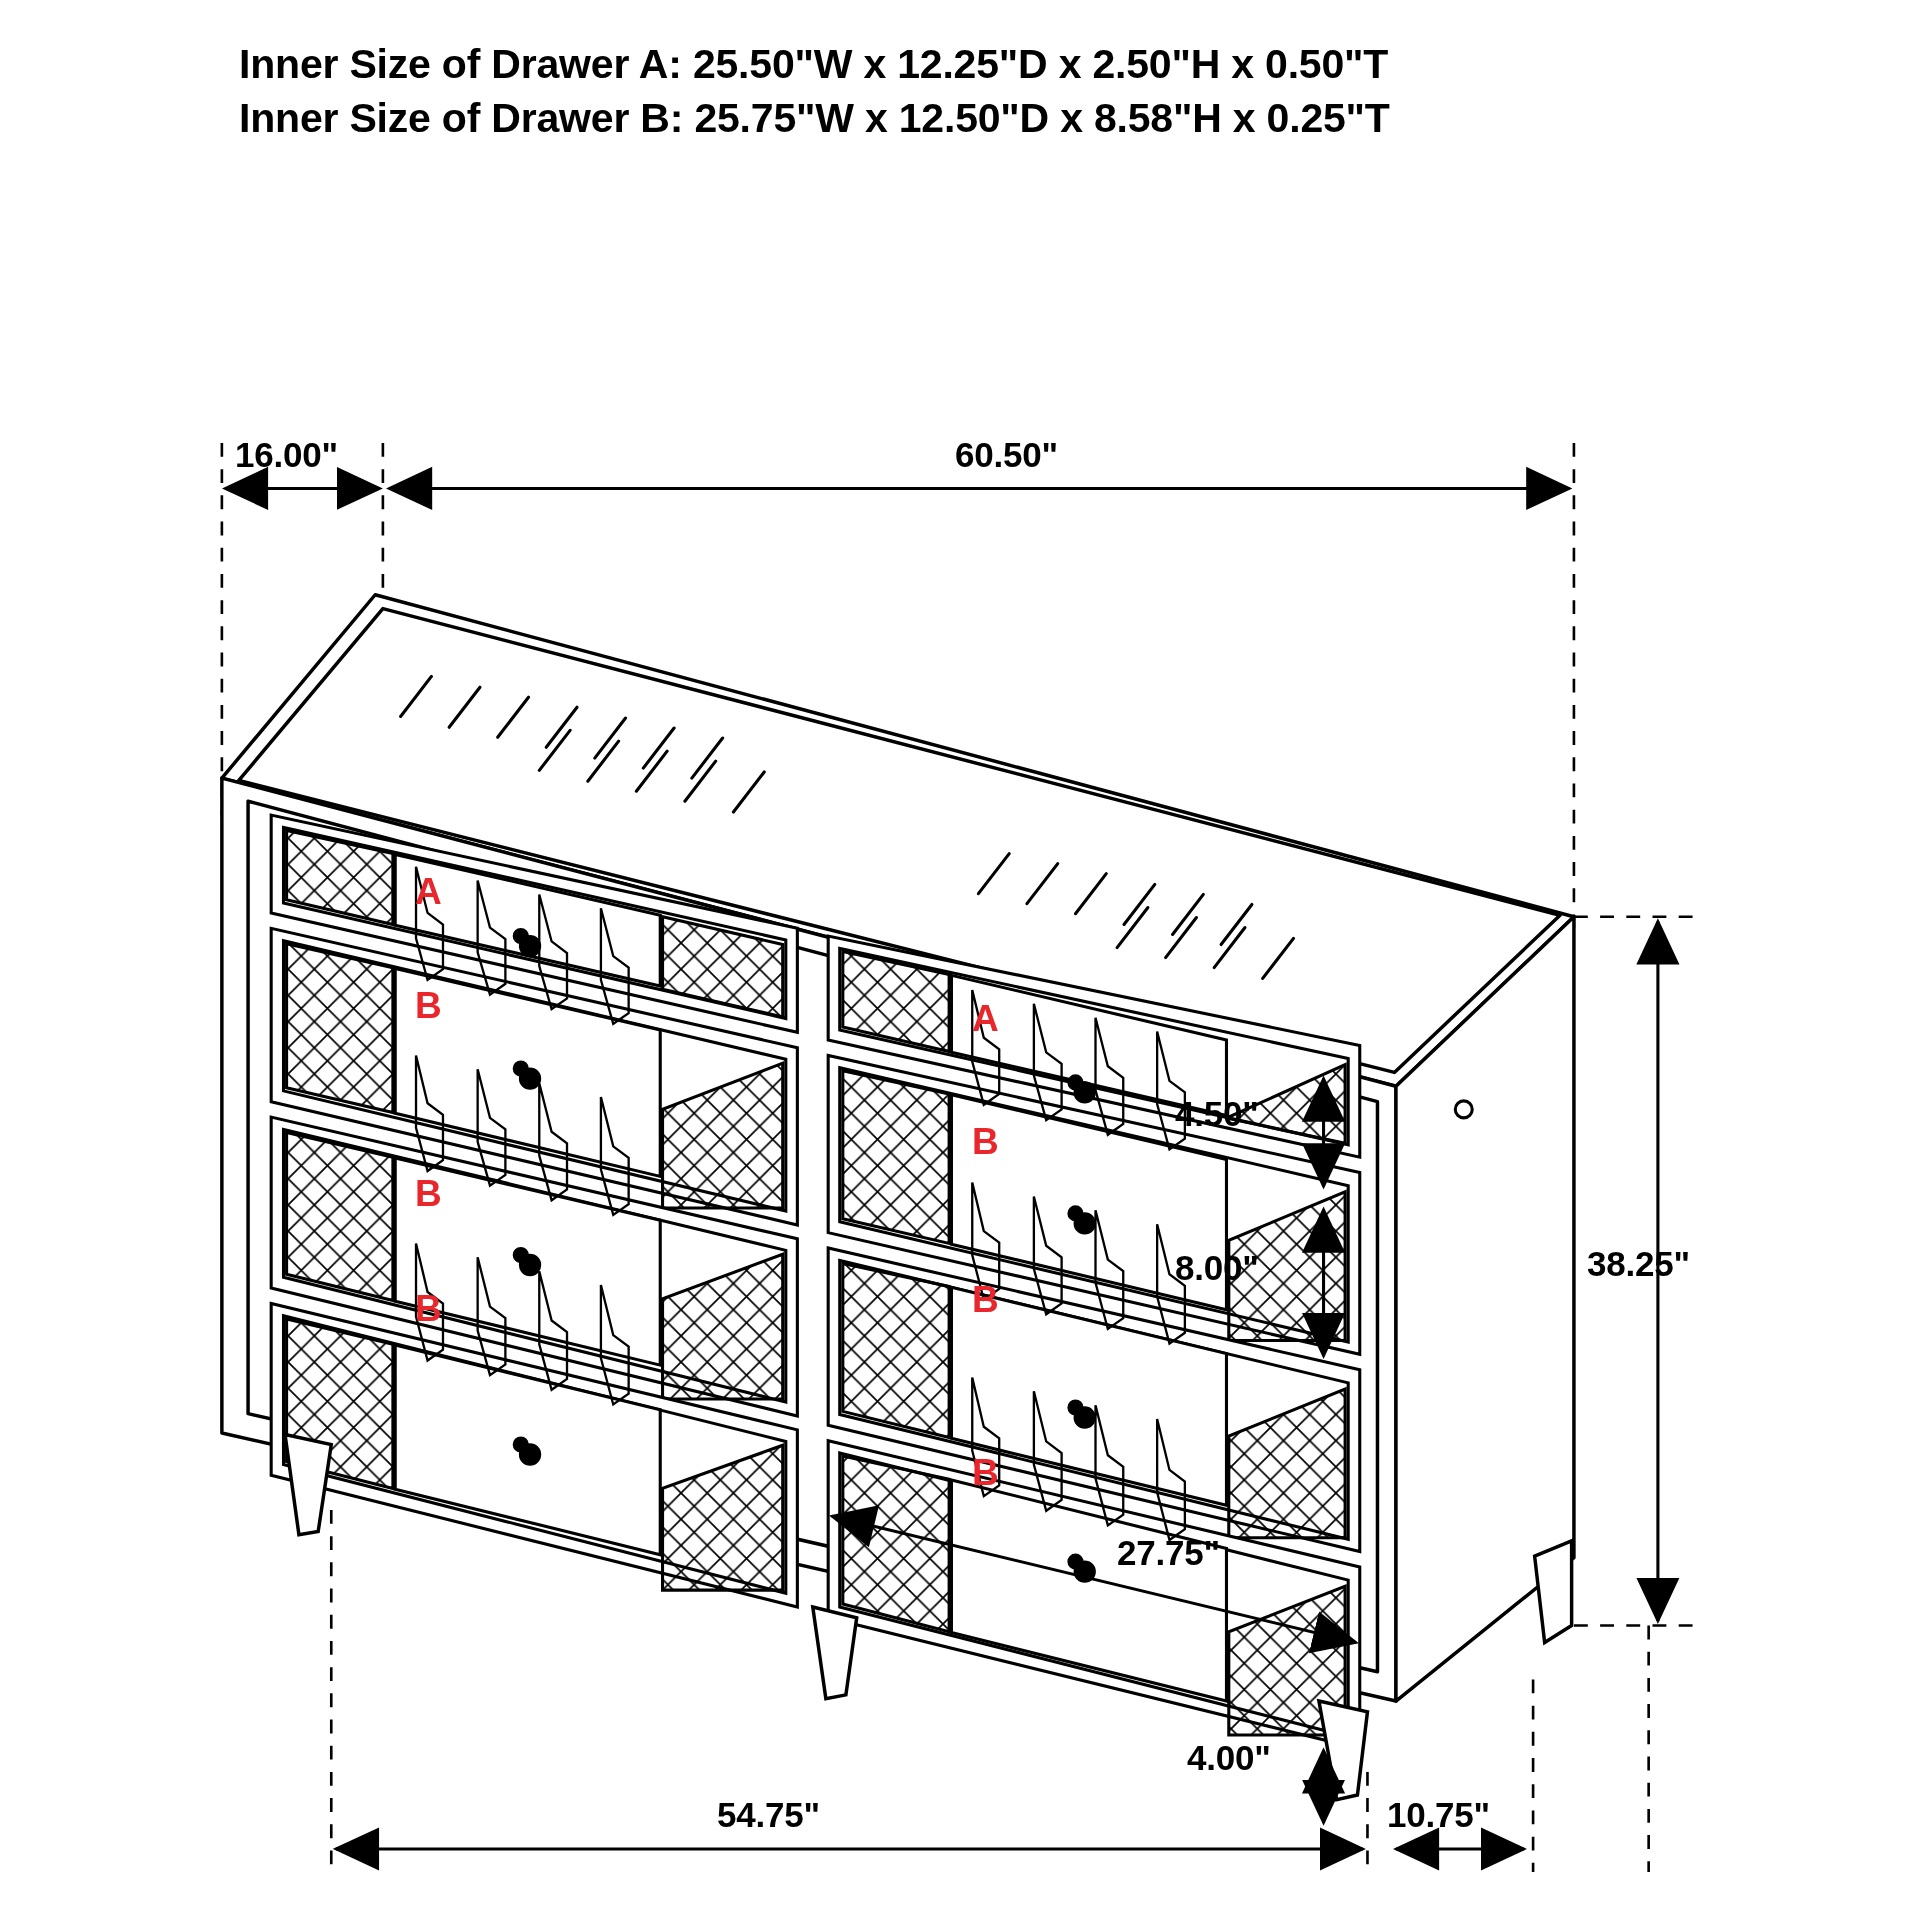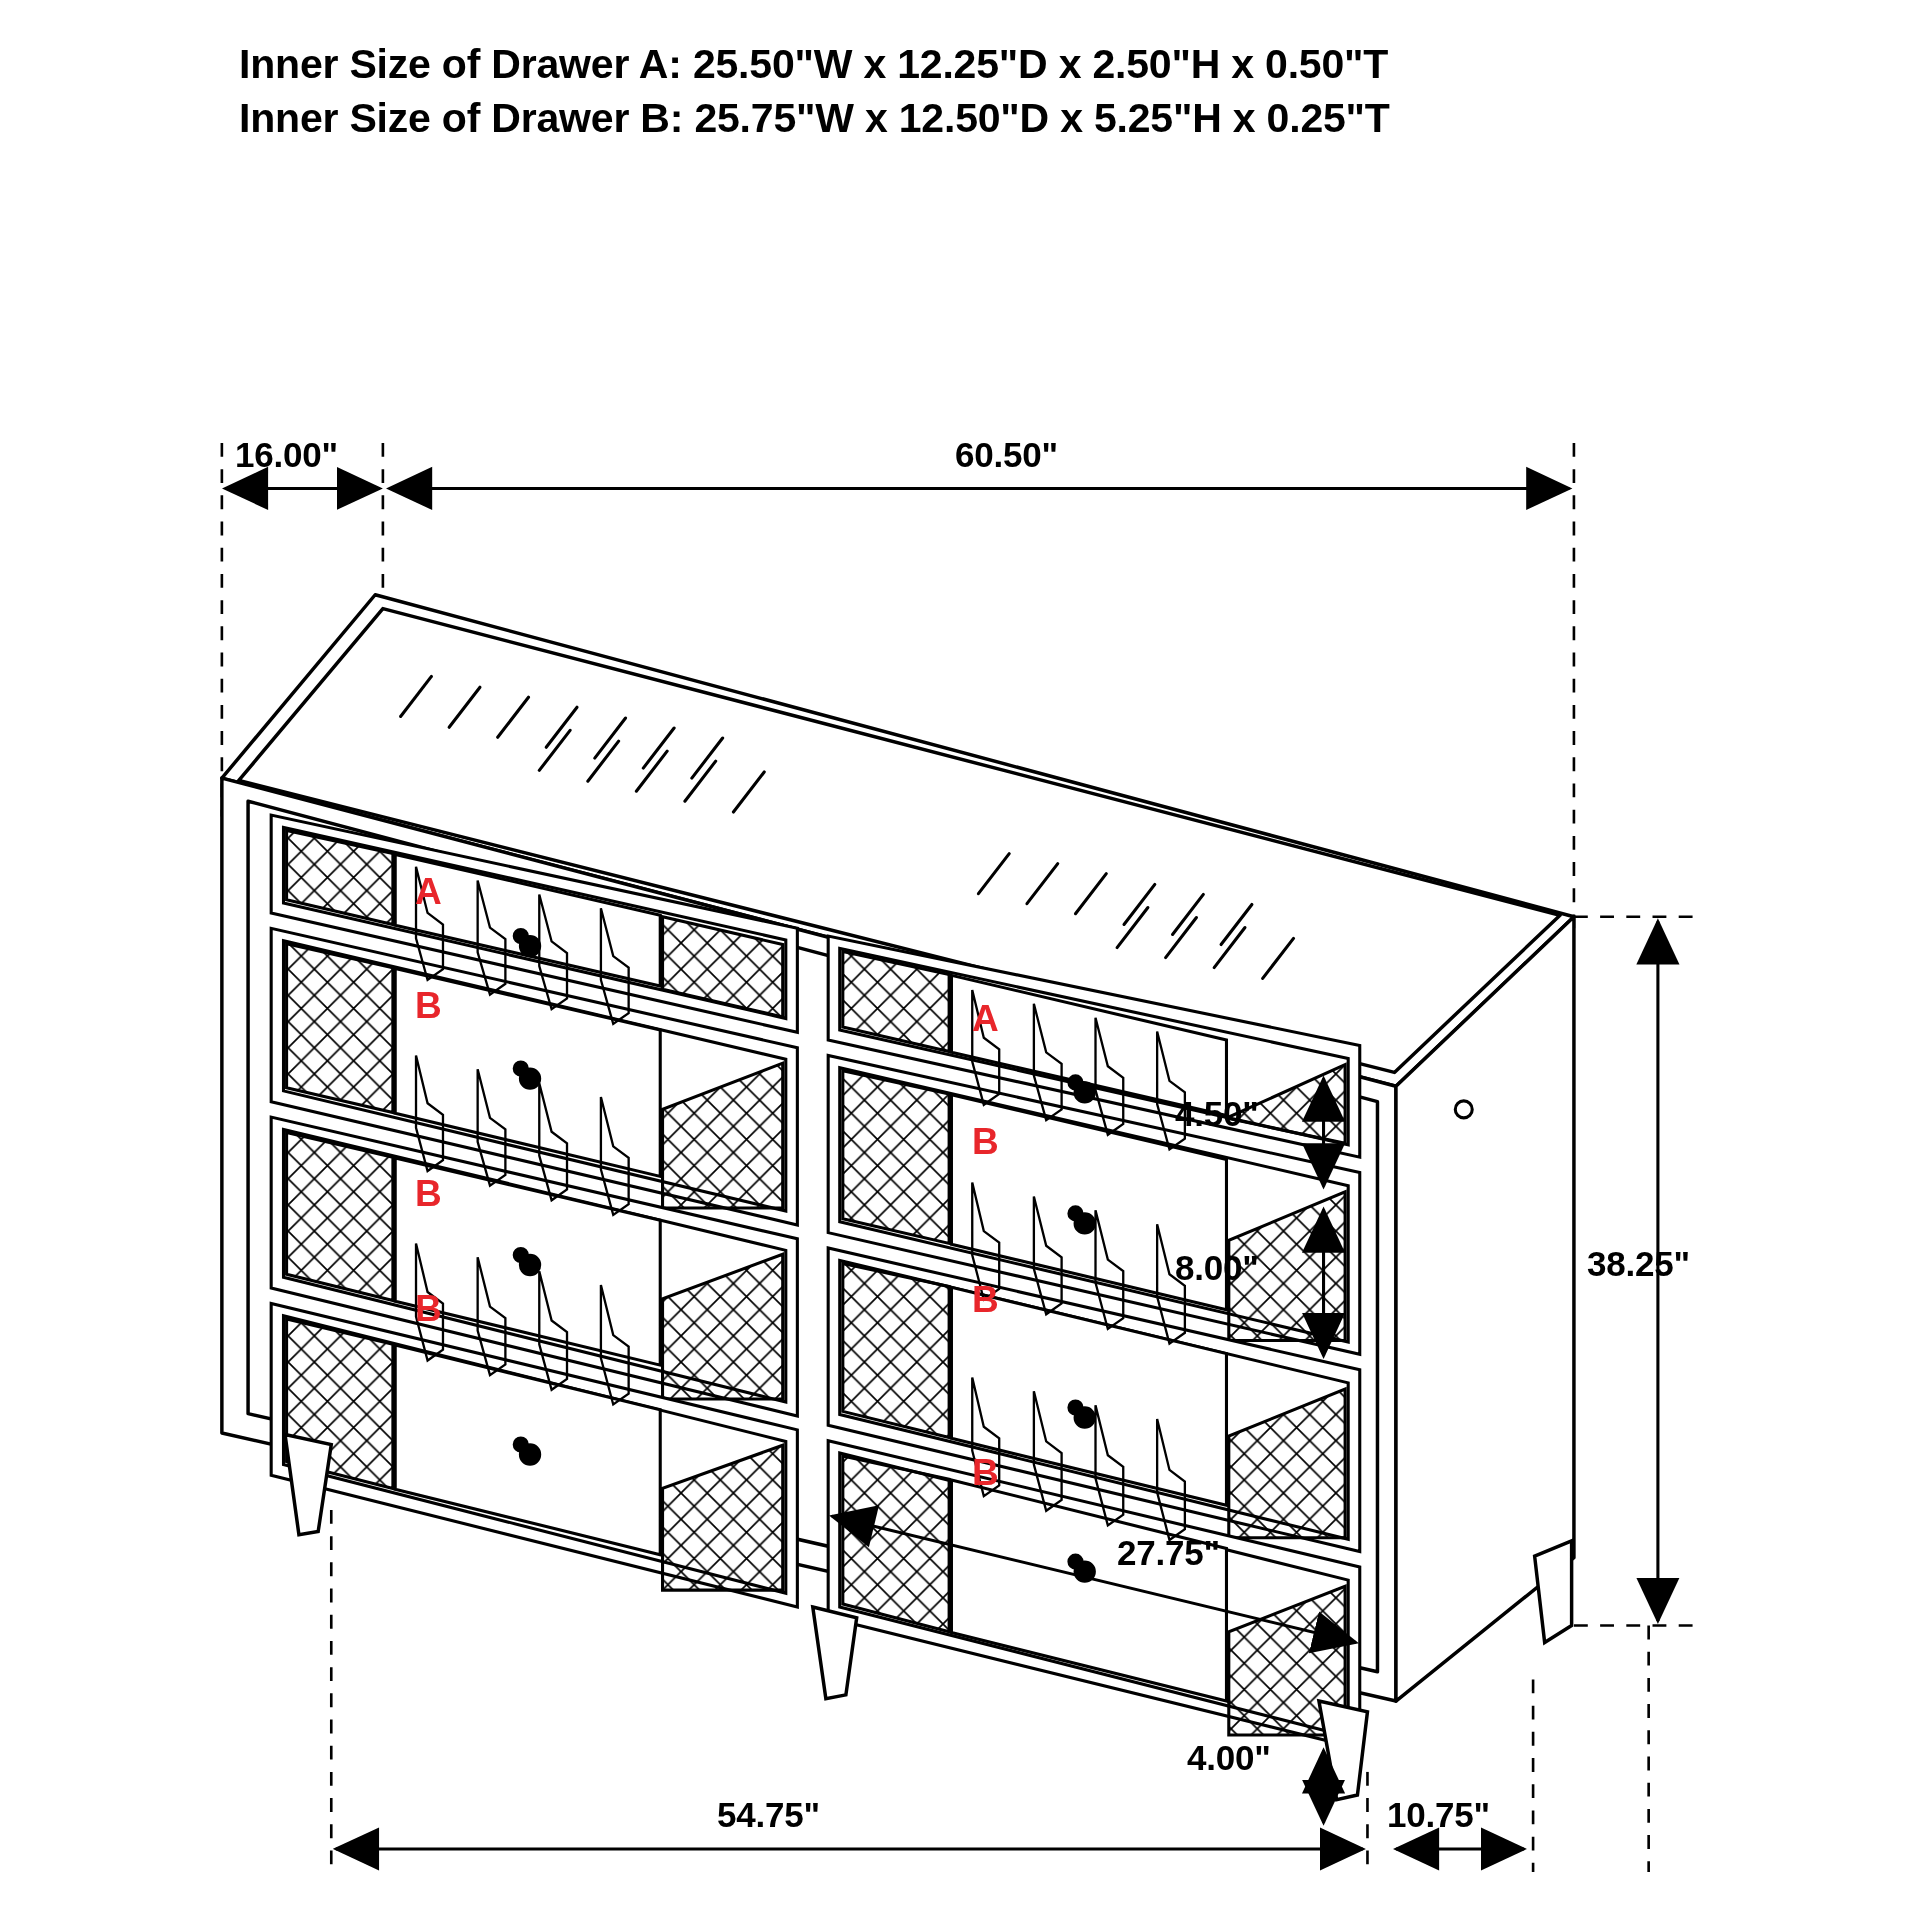--- a/index.html
+++ b/index.html
@@ -56,21 +56,21 @@
     height: 1926px;
   }
 </style>
 </head>
 <body>
 
 <div id="stage">
 
   <div class="spec-block">
     <span class="spec-line">Inner Size of Drawer A: 25.50"W x 12.25"D x 2.50"H x 0.50"T</span>
-    <span class="spec-line">Inner Size of Drawer B: 25.75"W x 12.50"D x 5.25"H x 0.25"T</span>
+    <span class="spec-line">Inner Size of Drawer B: 25.75"W x 12.50"D x 8.58"H x 0.25"T</span>
   </div>
 
   <svg class="art" viewBox="0 0 2500 2500">
     <defs>
       <pattern id="mesh" width="34" height="34" patternUnits="userSpaceOnUse" patternTransform="rotate(0)">
         <path d="M0 0 L34 34 M34 0 L0 34" stroke="#000" stroke-width="2.2" fill="none"></path>
       </pattern>
       <marker id="arrH" markerWidth="16" markerHeight="16" refX="14" refY="8" orient="auto">
         <path d="M0,1 L15,8 L0,15 z" fill="#000"></path>
       </marker>

